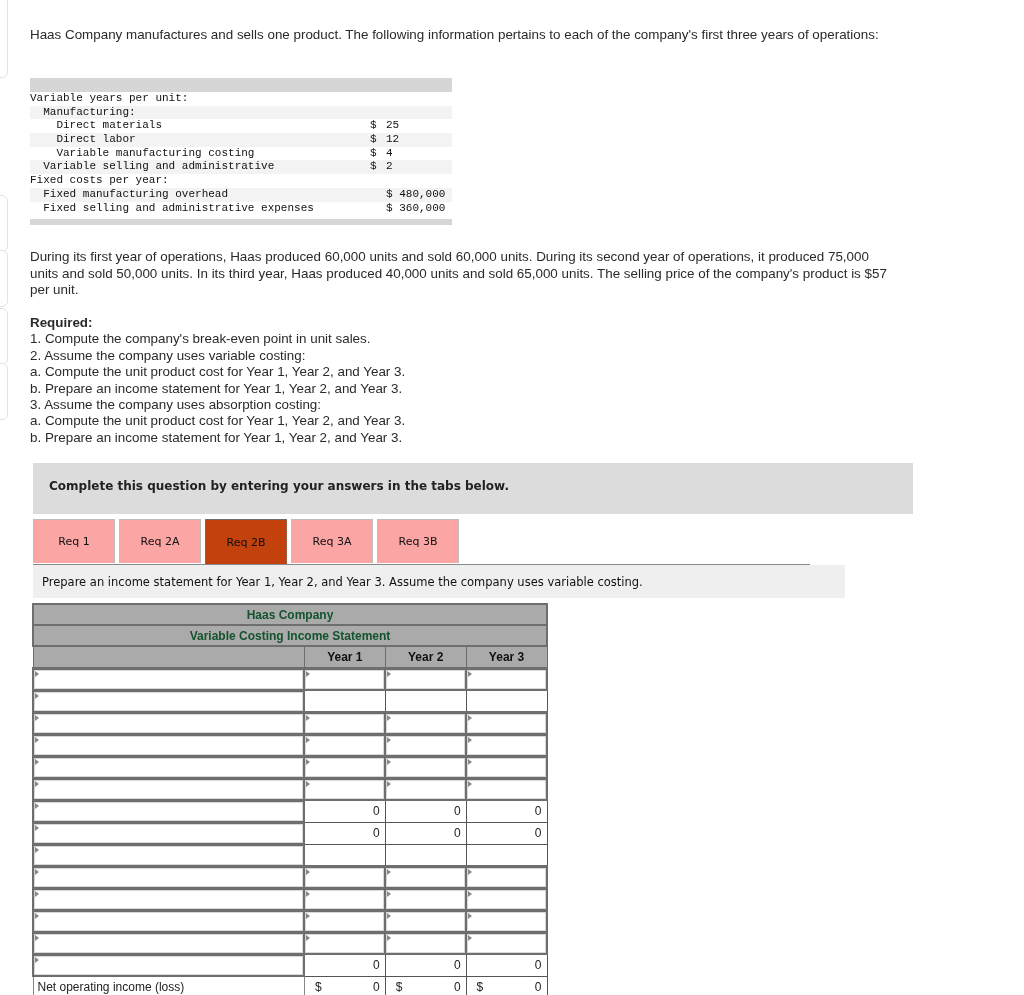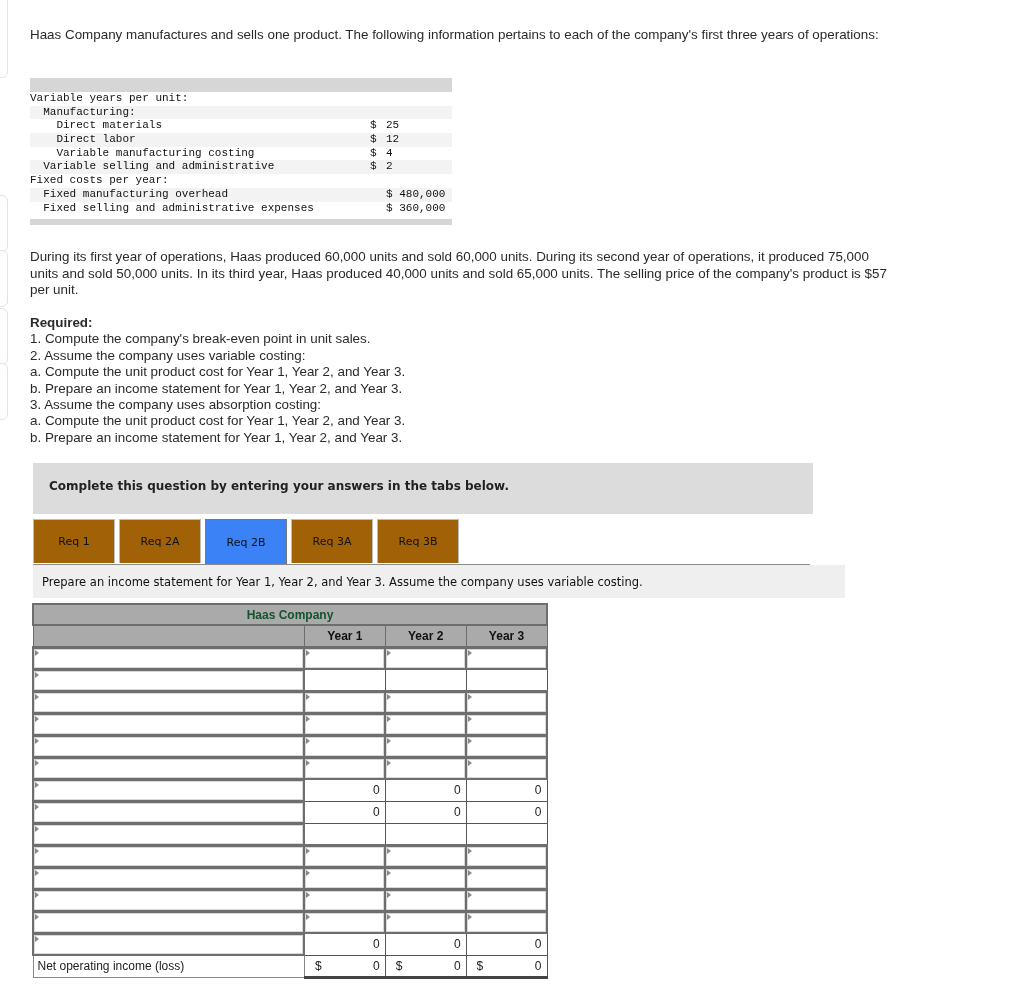--- a/index.html
+++ b/index.html
@@ -16,27 +16,27 @@
   .cost-row { display: flex; height: 13.7px; line-height: 13.7px; }
   .cost-row:nth-child(even) { background: #f3f3f3; }
   .cost-row .lbl { flex: 1; white-space: pre; }
   .cost-row .cur { width: 16px; }
   .cost-row .amt { width: 58px; padding-right: 8px; white-space: pre; }
 
   .para { position: absolute; left: 30px; top: 249px; width: 870px; font-size: 13.4px; line-height: 16.5px; color: #2a2a2a; }
   .required { position: absolute; left: 30px; top: 315px; font-size: 13.4px; line-height: 16.4px; color: #2a2a2a; }
   .required .head { font-weight: bold; }
 
-  .instruction-box { position: absolute; left: 33px; top: 463px; width: 780px; height: 51px; background: #dcdcdc; }
+  .instruction-box { position: absolute; left: 33px; top: 463px; width: 880px; height: 51px; background: #dcdcdc; }
   .instruction-box span { position: absolute; left: 16px; top: 16px; font-family: "DejaVu Sans", sans-serif; font-weight: bold; font-size: 12px; color: #222; }
 
   .tabs { position: absolute; left: 33px; top: 519px; height: 46px; display: flex; }
-  .tab { width: 82px; height: 44px; margin-right: 4px; background: #a16207; border: 1px solid #bdbdbd; border-bottom: none; box-sizing: border-box;
+  .tab { width: 82px; height: 44px; margin-right: 4px; background: #fca5a5; border: 1px solid #bdbdbd; border-bottom: none; box-sizing: border-box;
          display: flex; align-items: center; justify-content: center; font-family: "DejaVu Sans", sans-serif; font-size: 11px; color: #111; cursor: pointer; }
-  .tab.active { background: #3b82f6; border: 1px dotted #777; border-bottom: none; height: 46px; }
+  .tab.active { background: #c2410c; border: 1px dotted #777; border-bottom: none; height: 46px; }
   .tab-line { position: absolute; left: 33px; top: 564px; width: 777px; height: 1px; background: #8a8a8a; }
   .tab-desc { position: absolute; left: 33px; top: 565px; width: 812px; height: 33px; background: #efefef; }
   .tab-desc span { position: absolute; left: 9px; top: 10px; font-family: "DejaVu Sans", sans-serif; font-size: 11.5px; color: #111; }
 
   .stmt { position: absolute; left: 32px; top: 603px; width: 516px; border-collapse: collapse; font-size: 12px; }
   .stmt td { padding: 0; box-sizing: border-box; }
   .stmt .hdr td { background: #aaaaaa; border: 2px solid #6e6e6e; text-align: center; font-weight: bold; height: 21px; color: #14532d; }
   .stmt .colhdr td { background: #aaaaaa; border: 1px solid #6e6e6e; border-top: 2px solid #6e6e6e; text-align: center; font-weight: bold; height: 22px; color: #111; }
   .stmt .row td { height: 22px; background: #fff; }
   .stmt .c-lbl { width: 272px; }
@@ -140,20 +140,23 @@
 <div class="tab-line"></div>
 <div class="tab-desc">
   <span>Prepare an income statement for Year 1, Year 2, and Year 3. Assume the company uses variable costing.</span>
 </div>
 
 <table class="stmt">
   <tbody>
       <tr class="hdr">
         <td colspan="4">Haas Company</td>
       </tr>
+  <tr class="hdr">
+        <td colspan="4">Variable Costing Income Statement</td>
+      </tr>
   <tr class="colhdr">
     <td class="c-lbl"></td>
     <td class="c-val">Year 1</td>
     <td class="c-val">Year 2</td>
     <td class="c-val">Year 3</td>
   </tr>
 
   <tr class="row">
     <td class="in"></td>
     <td class="in"></td>

